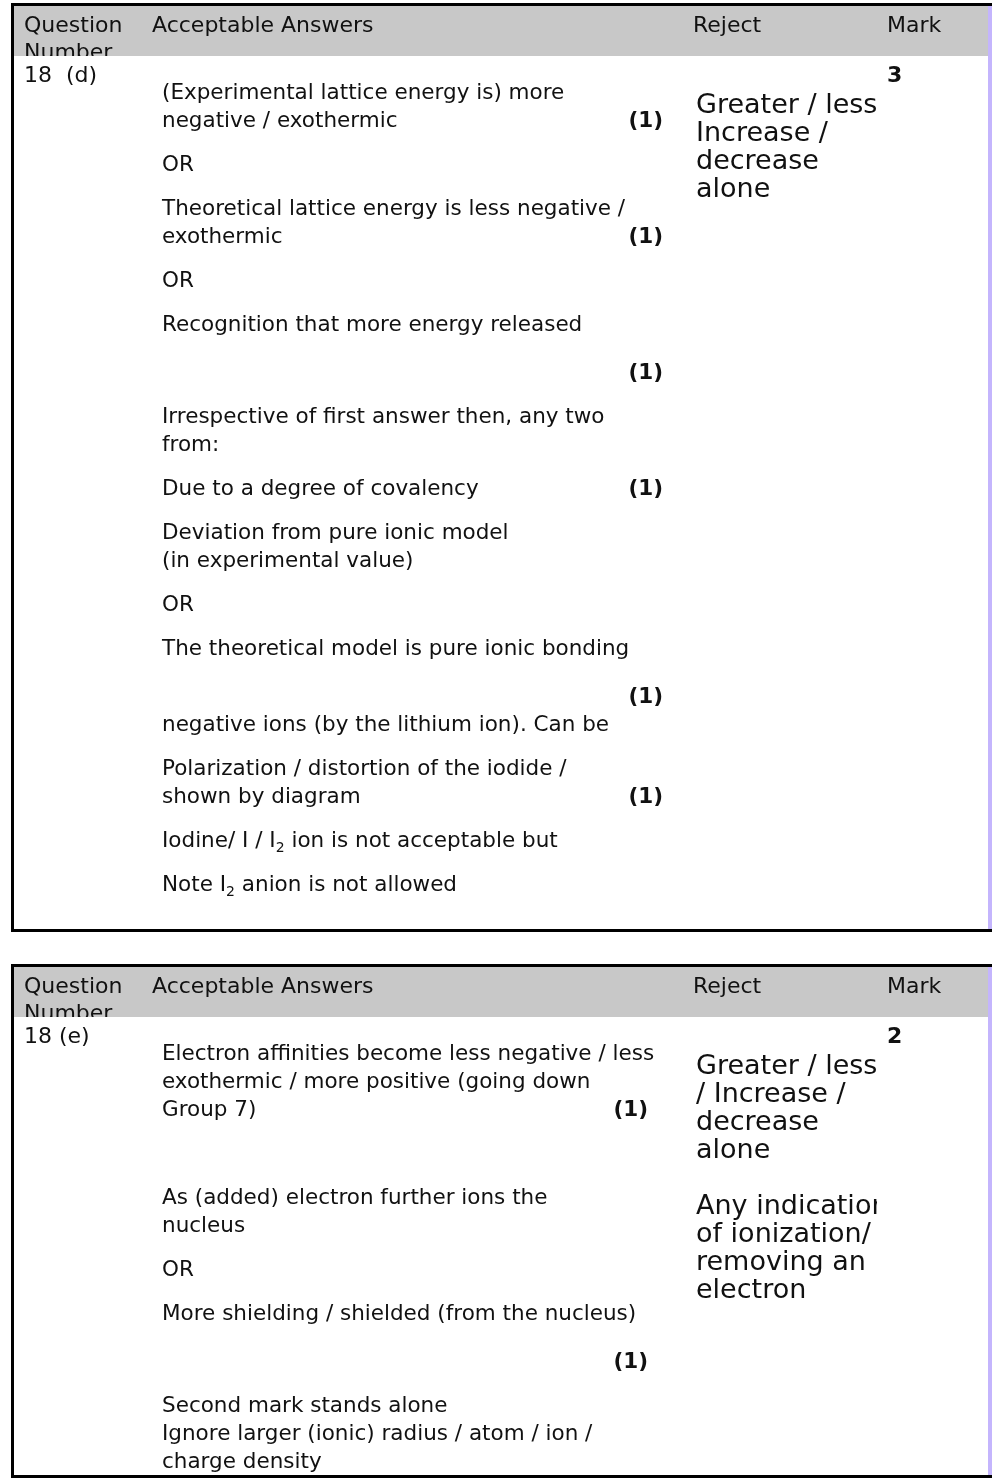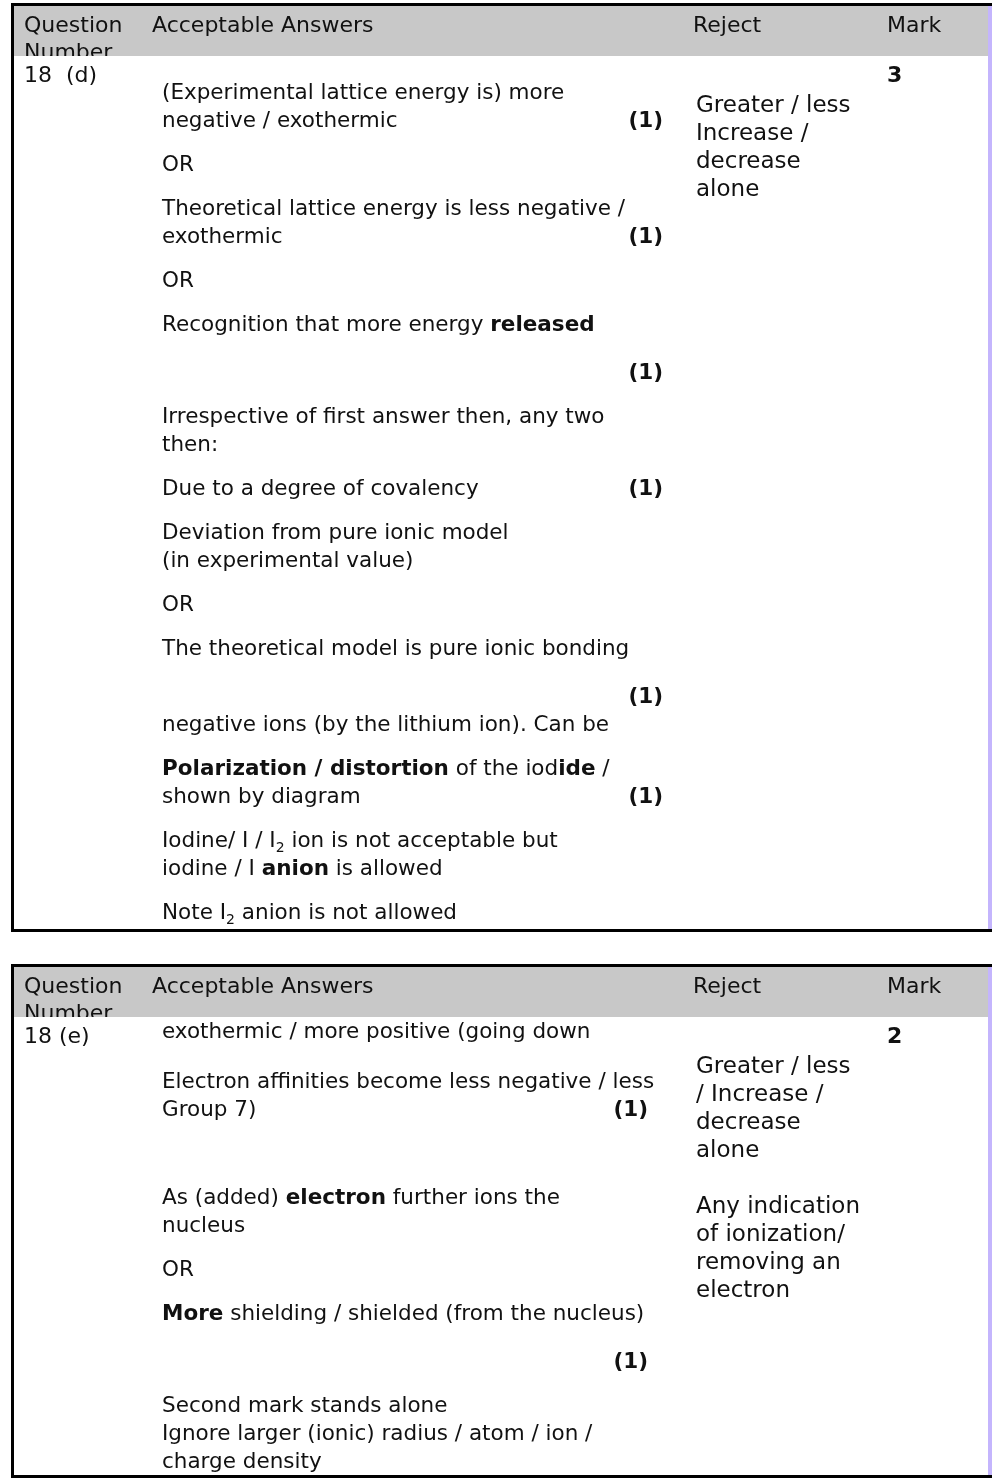--- a/index.html
+++ b/index.html
@@ -16,31 +16,31 @@
   .t1{margin-top:3px;grid-template-rows:50px 873px}
   .t2{margin-top:32px;grid-template-rows:50px 458px}
   .cell{background:#fff;box-sizing:border-box;overflow:hidden}
   .head{
     background:#c8c8c8;font-size:22px;line-height:27px;
     padding:5px 0 0 10px;
   }
   .qcell{font-weight:400;font-size:22px;padding:6px 0 0 10px;white-space:pre}
   .mcell{font-weight:700;font-size:22px;padding:6px 0 0 10px}
   .acell{padding:0 20px;font-size:21.5px}
-  .rcell{padding:0 6px 16px 13px;font-size:23px}
+  .rcell{padding:0 6px 16px 13px;font-size:27px}
   .line{position:relative;height:28px;line-height:28px;white-space:nowrap}
   .first{margin-top:22px}
   .rfirst{margin-top:34px}
   .g{margin-top:16px}
   .gb{margin-top:20px}
   .gx{margin-top:60px}
   .gr{margin-top:28px}
   .pt{position:absolute;right:0;top:0;font-weight:700}
   .t2 .pt{right:15px}
-  b{font-weight:700}
+  b{font-weight:400}
   sub.sb{font-size:14px;line-height:0}
 </style>
 </head>
 <body>
 
 <div class="page">
 
   <section class="tbl t1">
     <div class="cell head">
       <div>Question</div>
@@ -57,34 +57,33 @@
       <div class="line"><span>negative / exothermic</span><b class="pt">(1)</b></div>
       <div class="line g"><span>OR</span></div>
       <div class="line g"><span>Theoretical lattice energy is less negative /</span></div>
       <div class="line"><span>exothermic</span><b class="pt">(1)</b></div>
       <div class="line g"><span>OR</span></div>
       <div class="line g"><span>Recognition that more energy </span><b>released</b></div>
       <div class="line gb">
           <b class="pt">(1)</b>
         </div>
       <div class="line g"><span>Irrespective of first answer then, any two</span></div>
-      <div class="line"><span>then:</span></div>
+      <div class="line"><span>from:</span></div>
       <div class="line g"><span>Due to a degree of covalency</span><b class="pt">(1)</b></div>
       <div class="line g"><span>Deviation from pure ionic model</span></div>
       <div class="line"><span>(in experimental value)</span></div>
       <div class="line g"><span>OR</span></div>
       <div class="line g"><span>The theoretical model is pure ionic bonding</span></div>
       <div class="line gb">
           <b class="pt">(1)</b>
         </div>
       <div class="line"><span>negative ions (by the lithium ion). Can be</span></div>
       <div class="line g"><b>Polarization / distortion</b><span> of the iod</span><b>ide</b><span> /</span></div>
       <div class="line"><span>shown by diagram</span><b class="pt">(1)</b></div>
       <div class="line g"><span>Iodine/ I / I</span><sub class="sb">2</sub><span> ion is not acceptable but</span></div>
-      <div class="line"><span>iodine / I </span><b>anion</b><span> is allowed</span></div>
       <div class="line g"><span>Note I</span><sub class="sb">2</sub><span> anion is not allowed</span></div>
     </div>
 
     <div class="cell rcell">
       <div class="line rfirst">Greater / less</div>
       <div class="line">Increase /</div>
       <div class="line">decrease</div>
       <div class="line">alone</div>
     </div>
 
@@ -96,22 +95,22 @@
       <div>Question</div>
       <div>Number</div>
     </div>
     <div class="cell head">Acceptable Answers</div>
     <div class="cell head">Reject</div>
     <div class="cell head">Mark</div>
 
     <div class="cell qcell">18 (e)</div>
 
     <div class="cell acell">
+      <div class="line first"><span>Electron affinities become less negative / less</span></div>
       <div class="line"><span>exothermic / more positive (going down</span></div>
-      <div class="line first"><span>Electron affinities become less negative / less</span></div>
       <div class="line"><span>Group 7)</span><b class="pt">(1)</b></div>
       <div class="line gx"><span>As (added) </span><b>electron</b><span> further ions the</span></div>
       <div class="line"><span>nucleus</span></div>
       <div class="line g"><span>OR</span></div>
       <div class="line g"><b>More</b><span> shielding / shielded (from the nucleus)</span></div>
       <div class="line gb">
           <b class="pt">(1)</b>
         </div>
       <div class="line g"><span>Second mark stands alone</span></div>
       <div class="line"><span>Ignore larger (ionic) radius / atom / ion /</span></div>

